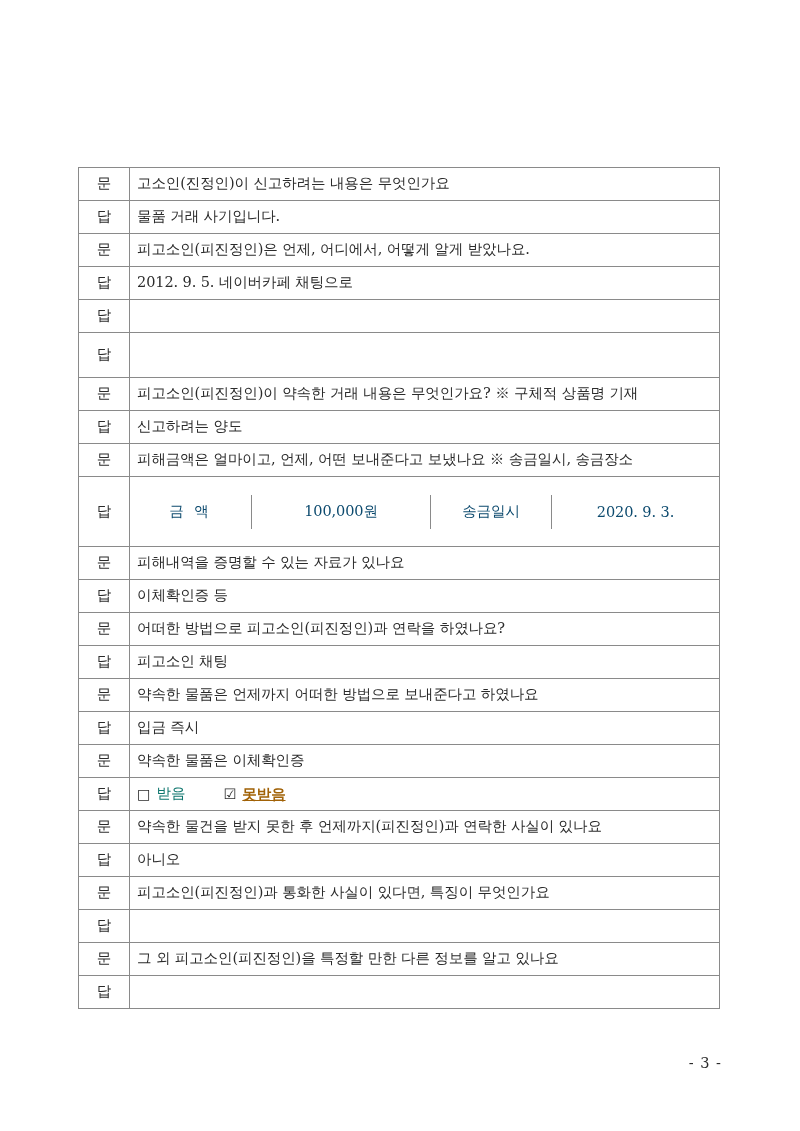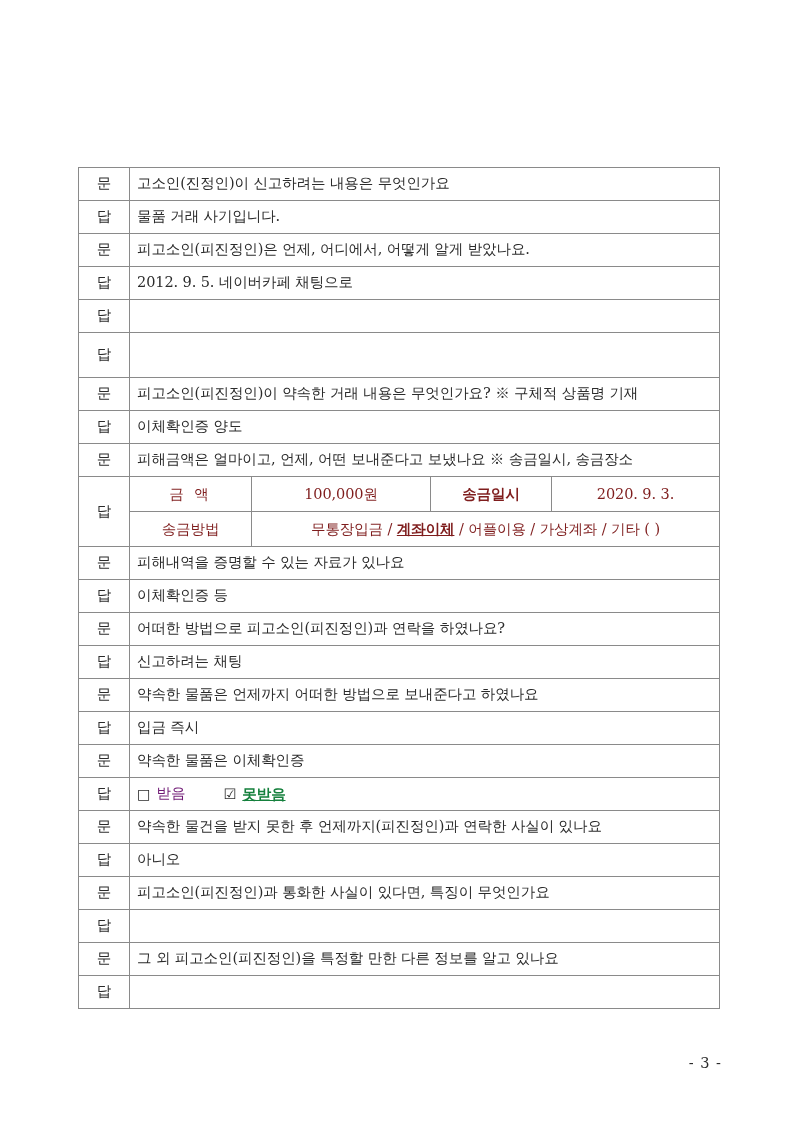--- a/index.html
+++ b/index.html
@@ -67,32 +67,32 @@
   .pay-table {
     width: 100%;
     border-collapse: collapse;
     table-layout: fixed;
   }
   .pay-table td {
     border: 1px solid #8a8a8a;
     height: 34px;
     text-align: center;
     font-size: 14.5px;
-    color: #7f1d1d;
+    color: #0c4a6e;
     letter-spacing: -0.1px;
     white-space: nowrap;
   }
   .pay-table tr td:first-child { border-left: 0; }
   .pay-table tr td:last-child  { border-right: 0; }
   .pay-table tr:first-child td { border-top: 0; }
   .pay-table tr:last-child td  { border-bottom: 0; }
 
   .pc-label1 { width: 121px; }
   .pc-val1   { width: 178px; }
-  .pc-label2 { width: 120px; font-weight: bold; }
+  .pc-label2 { width: 120px; }
   .pc-val2   { width: auto; }
 
   .spaced { letter-spacing: 3px; }
 
   .method-list { white-space: nowrap; }
   .method-sel {
     font-weight: bold;
     text-decoration: underline;
   }
 
@@ -107,25 +107,25 @@
     align-items: center;
     font-size: 14.5px;
     letter-spacing: -0.1px;
   }
   .cb-opt + .cb-opt { margin-left: 38px; }
   .cb-box {
     font-size: 14.5px;
     margin-right: 6px;
     line-height: 1;
   }
-  .cb-text-off { color: #701a75; }
+  .cb-text-off { color: #0f766e; }
   .cb-text-on {
     font-weight: bold;
     text-decoration: underline;
-    color: #15803d;
+    color: #a16207;
   }
 
   
   .footer {
     position: absolute;
     right: 78px;
     top: 1055px;
     font-size: 14.5px;
     color: #2b2b2b;
     letter-spacing: 1px;
@@ -200,21 +200,21 @@
         <td>
           <div class="content">피고소인(피진정인)이 약속한 거래 내용은 무엇인가요? ※ 구체적 상품명 기재</div>
         </td>
       </tr>
 
       <tr class="r-std">
         <td class="lbl-col">
           <div class="lbl">답</div>
         </td>
         <td>
-          <div class="content">이체확인증 양도</div>
+          <div class="content">신고하려는 양도</div>
         </td>
       </tr>
 
       <tr class="r-std">
         <td class="lbl-col">
           <div class="lbl">문</div>
         </td>
         <td>
           <div class="content">피해금액은 얼마이고, 언제, 어떤 보내준다고 보냈나요 ※ 송금일시, 송금장소</div>
         </td>
@@ -228,26 +228,20 @@
           <table class="pay-table">
             <tbody>
               <tr>
                 <td class="pc-label1">
                   <span class="spaced">금 액</span>
                 </td>
                 <td class="pc-val1">100,000원</td>
                 <td class="pc-label2">송금일시</td>
                 <td class="pc-val2">2020. 9. 3.</td>
               </tr>
-              <tr>
-                <td class="pc-label1">송금방법</td>
-                <td colspan="3">
-                  <span class="method-list"><span>무통장입금 / </span><span class="method-sel">계좌이체</span><span> / 어플이용 / 가상계좌 / 기타 (  )</span></span>
-                </td>
-              </tr>
             </tbody>
           </table>
         </td>
       </tr>
 
       <tr class="r-std">
         <td class="lbl-col">
           <div class="lbl">문</div>
         </td>
         <td>
@@ -271,21 +265,21 @@
         <td>
           <div class="content">어떠한 방법으로 피고소인(피진정인)과 연락을 하였나요?</div>
         </td>
       </tr>
 
       <tr class="r-std">
         <td class="lbl-col">
           <div class="lbl">답</div>
         </td>
         <td>
-          <div class="content">신고하려는 채팅</div>
+          <div class="content">피고소인 채팅</div>
         </td>
       </tr>
 
       <tr class="r-std">
         <td class="lbl-col">
           <div class="lbl">문</div>
         </td>
         <td>
           <div class="content">약속한 물품은 언제까지 어떠한 방법으로 보내준다고 하였나요</div>
         </td>

